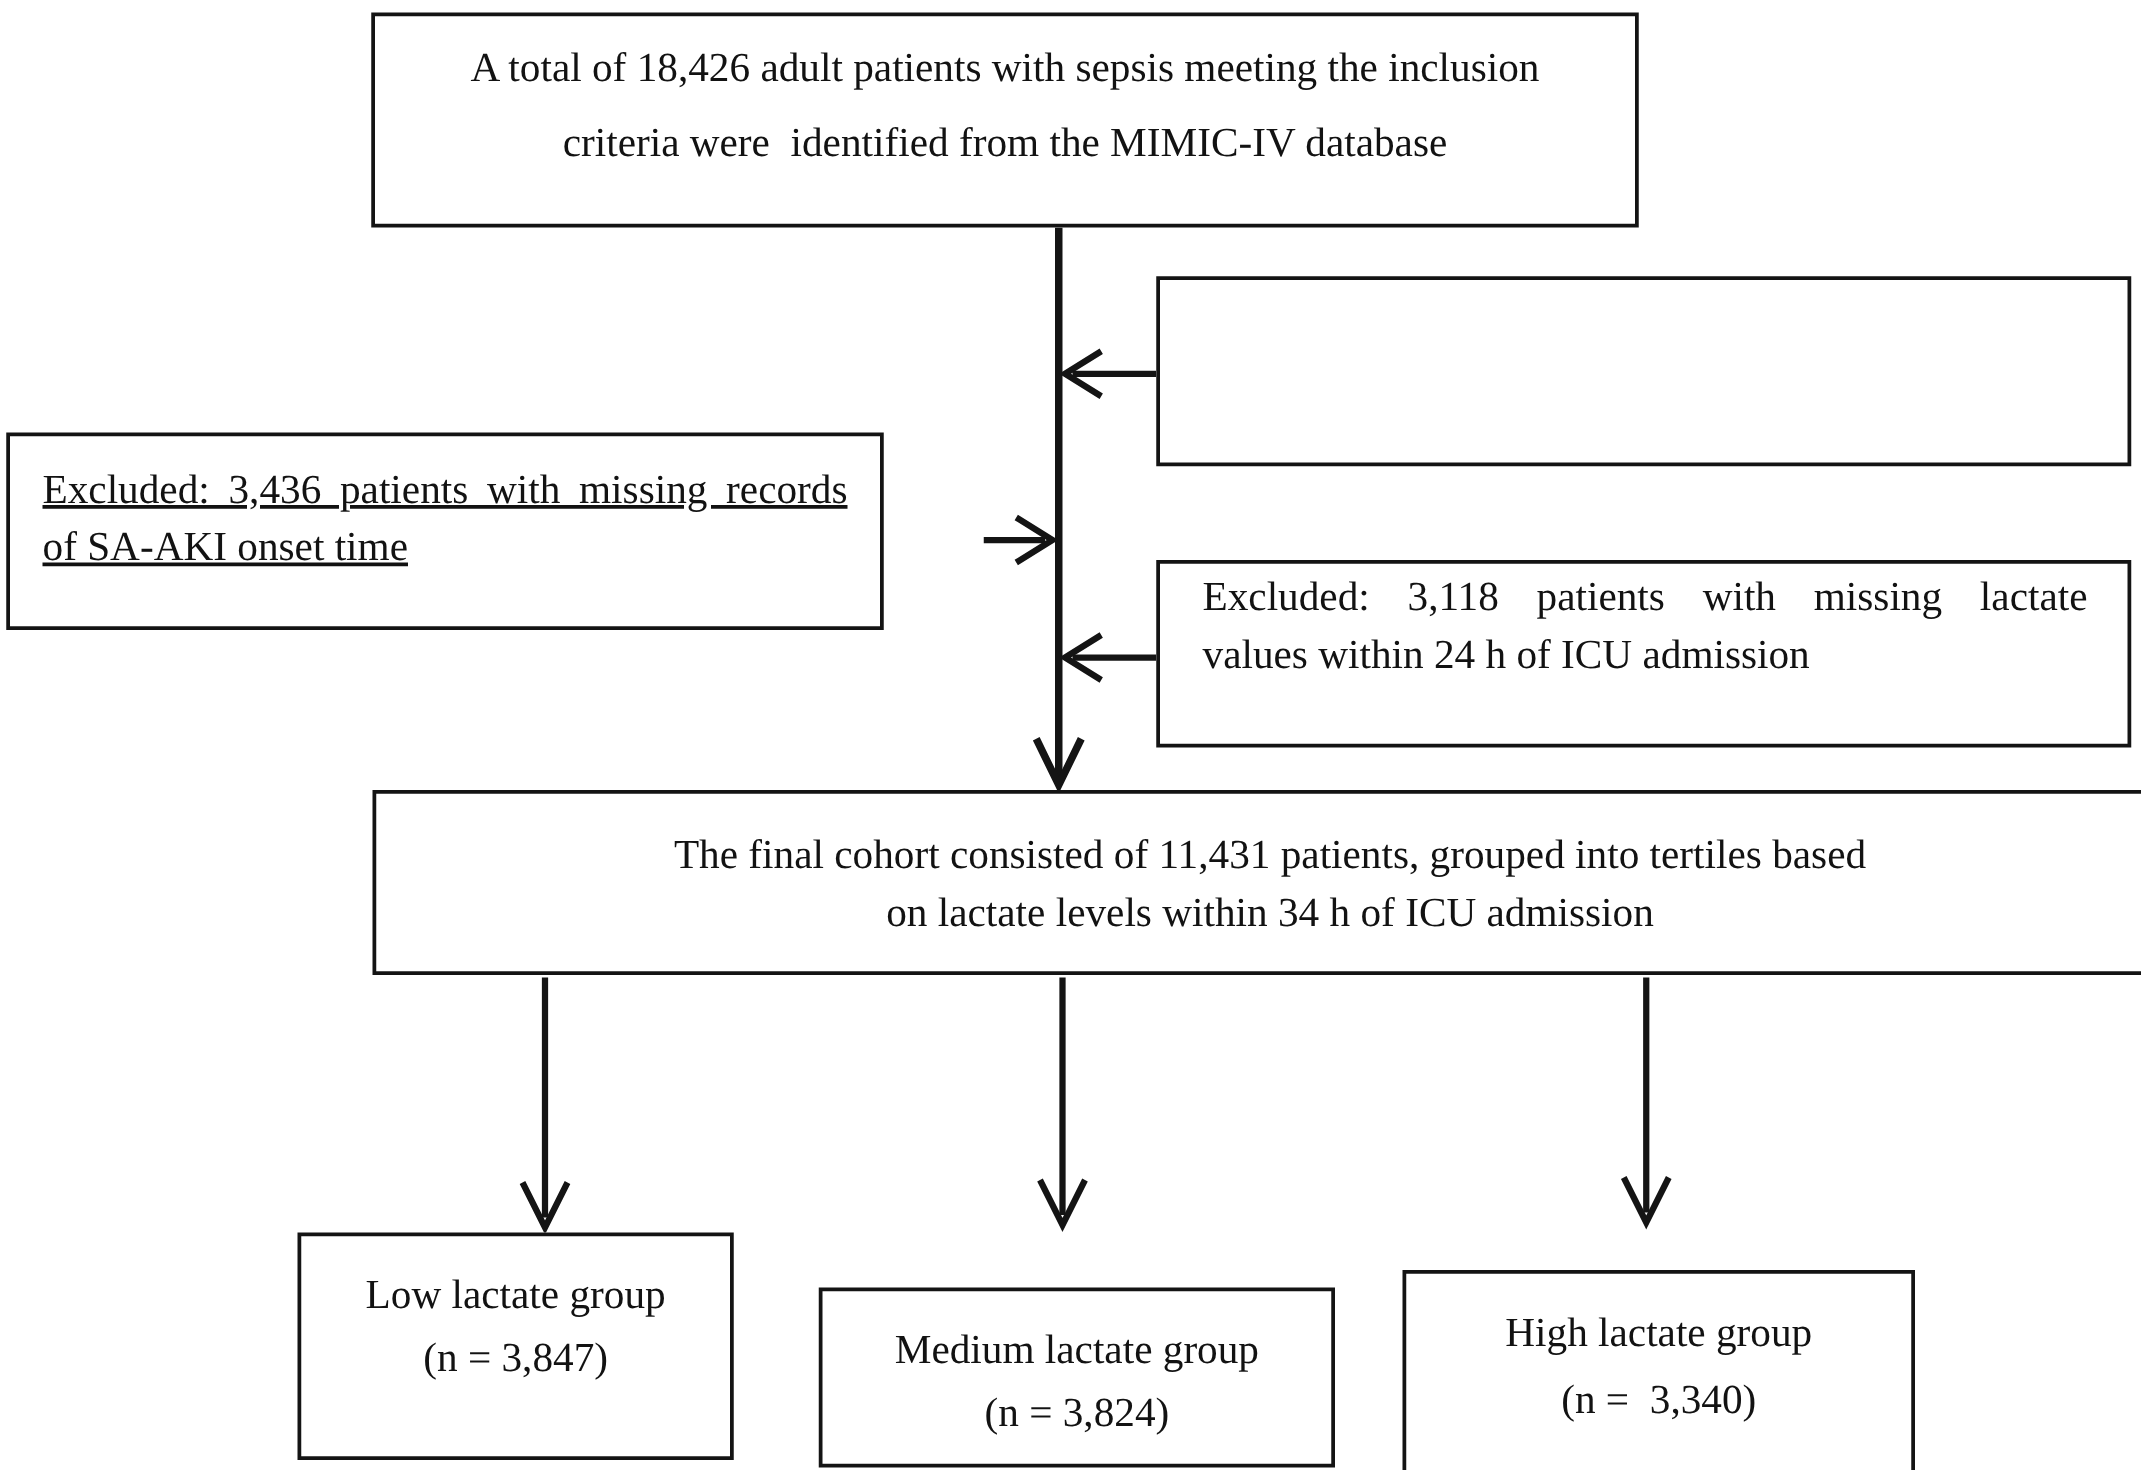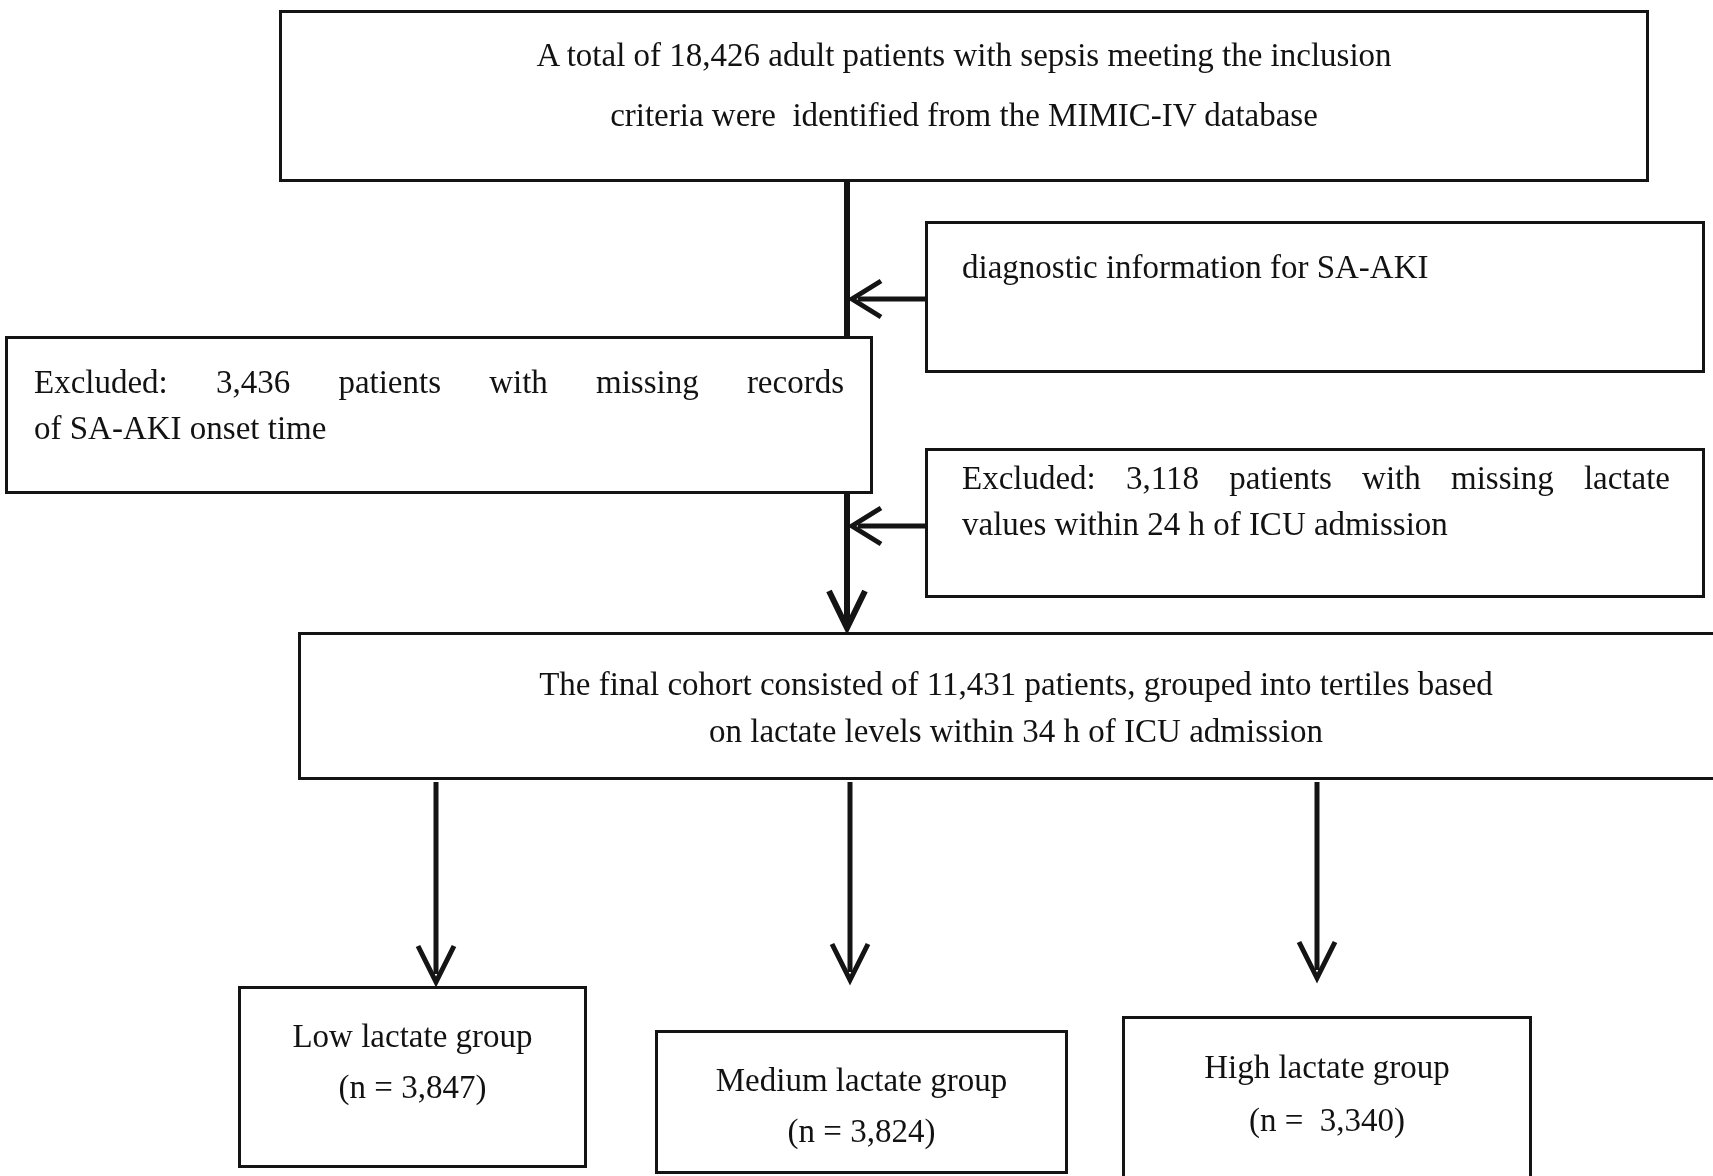--- a/index.html
+++ b/index.html
@@ -16,23 +16,23 @@
     position: absolute;
     box-sizing: border-box;
     border: 3px solid #141414;
     background: #ffffff;
     font-size: 33px;
   }
   .line { white-space: pre-wrap; }
   .jline { text-align: justify; text-align-last: justify; white-space: normal; }
   .center { text-align: center; }
 
-  #box-source   { left: 279px;  top: 10px;  width: 1370px; height: 172px; padding-top: 12px; line-height: 60px; }
+  #box-source   { left: 297px;  top: 10px;  width: 1014px; height: 172px; padding-top: 12px; line-height: 60px; }
   #box-excl-diag{ left: 925px;  top: 221px; width: 780px;  height: 152px; padding: 20px 32px 0 34px; line-height: 46px; }
-  #box-excl-onset{ left: 5px;   top: 336px; width: 868px;  height: 158px; padding: 20px 26px 0 26px; line-height: 46px; }
+  #box-excl-onset{ left: 5px;   top: 346px; width: 702px;  height: 158px; padding: 20px 26px 0 26px; line-height: 46px; text-decoration: underline; }
   #box-excl-lact{ left: 925px;  top: 448px; width: 780px;  height: 150px; padding: 4px 32px 0 34px; line-height: 46px; }
   #box-cohort   { left: 272px;  top: 632px; width: 1436px; height: 148px; padding-top: 26px; line-height: 47px; margin-left: 26px; }
   #box-low      { left: 238px;  top: 986px; width: 349px;  height: 182px; padding-top: 22px; line-height: 51px; }
   #box-medium   { left: 655px;  top: 1030px; width: 413px;  height: 144px; padding-top: 22px; line-height: 51px; }
   #box-high     { left: 1122px; top: 982px; width: 410px;  height: 186px; padding-top: 22px; line-height: 53px; margin-top: 34px; }
 
   #arrow-layer { position: absolute; left: 0; top: 0; }
   #arrow-layer line, #arrow-layer polyline {
     stroke: #141414;
     fill: none;
@@ -75,21 +75,20 @@
       <polyline points="1299,942 1317,978 1335,942" stroke-width="5"></polyline>
     </g>
   </svg>
 
   <div class="box center" id="box-source">
     <div class="line">A total of 18,426 adult patients with sepsis meeting the inclusion</div>
     <div class="line">criteria were  identified from the MIMIC-IV database</div>
   </div>
 
   <div class="box" id="box-excl-diag">
-    <div class="line">diagnostic information for SA-AKI</div>
   </div>
 
   <div class="box" id="box-excl-onset">
     <div class="jline">Excluded: 3,436 patients with missing records</div>
     <div class="line">of SA-AKI onset time</div>
   </div>
 
   <div class="box" id="box-excl-lact">
     <div class="jline">Excluded: 3,118 patients with missing lactate</div>
     <div class="line">values within 24 h of ICU admission</div>

